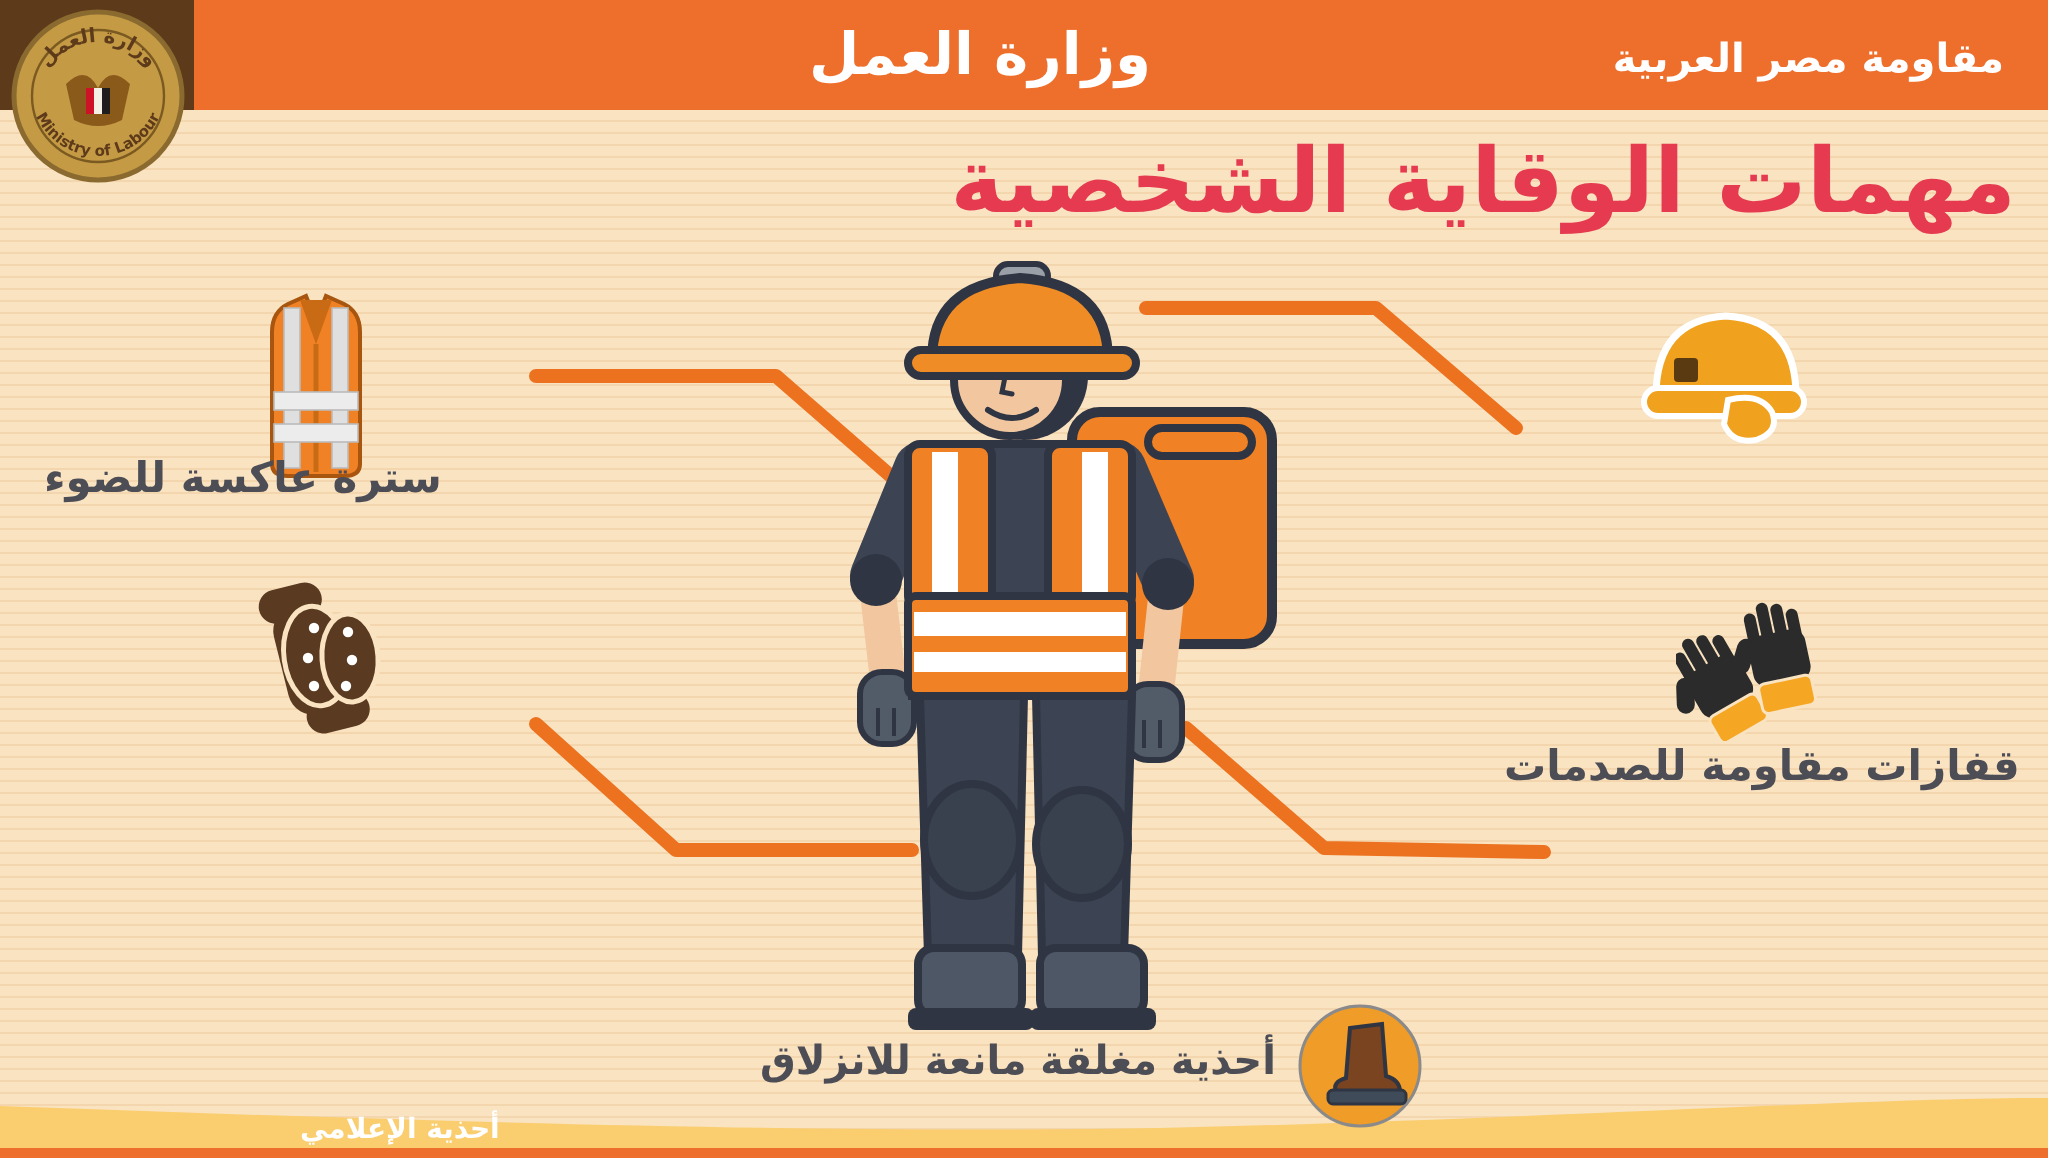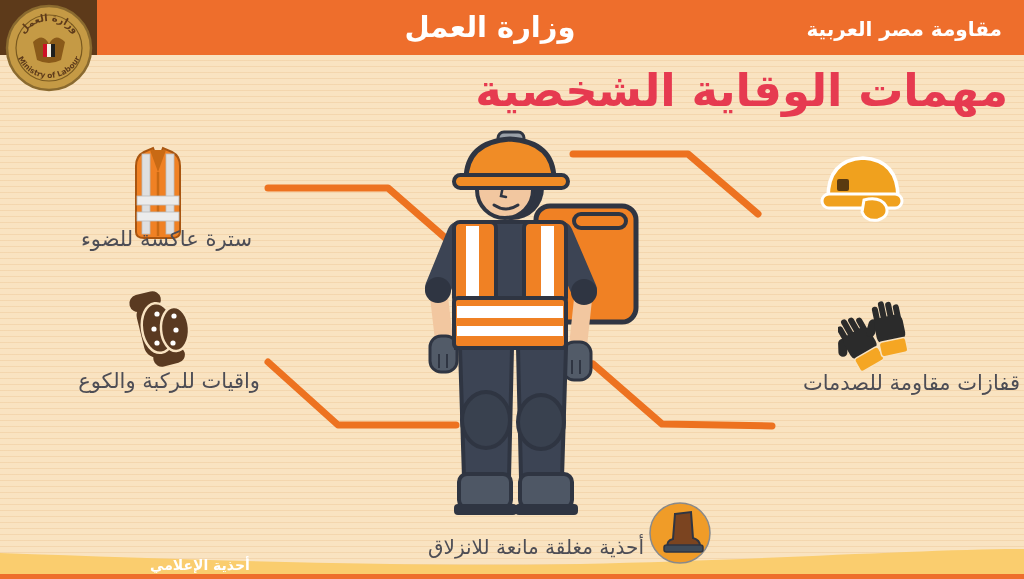--- a/index.html
+++ b/index.html
@@ -15,26 +15,26 @@
   .logo-wrap { position:absolute; top:4px; left:5px; width:88px; height:88px; z-index:40; }
   .hdr-center { position:absolute; top:10px; left:0; width:1024px; text-align:center; transform:translateX(-22px);
     color:#FFFFFF; font-size:29px; font-weight:bold; z-index:32; }
   .hdr-right { position:absolute; top:17px; right:22px; color:#FFFFFF; font-size:20px; font-weight:bold; z-index:32; }
   
   .main-title { position:absolute; top:64px; right:16px; color:#E63A50; font-size:45px; font-weight:bold; z-index:20; }
   
   .overlay { position:absolute; top:0; left:0; z-index:5; pointer-events:none; }
   
   .item-icon { position:absolute; z-index:10; }
-  .item-label { position:absolute; color:#4D4D55; font-size:21px; font-weight:normal; text-align:right; z-index:10; }
+  .item-label { position:absolute; color:#4D4D55; font-size:21px; font-weight:bold; text-align:left; z-index:10; }
   .label-vest   { left:22px;  top:227px; width:230px; }
   .label-knee   { left:16px;  top:369px; width:244px; }
   .label-helmet { left:740px; top:229px; width:282px; font-size:20px; }
   .label-gloves { left:752px; top:371px; width:268px; }
-  .label-boots  { left:380px; top:518px; width:264px; font-size:20px;margin-top:17px; }
+  .label-boots  { left:380px; top:518px; width:264px; font-size:20px; }
   
   .worker { position:absolute; left:408px; top:128px; z-index:8; }
   
   .wave { position:absolute; left:0; bottom:0; z-index:25; }
   .footer-strip { position:absolute; left:0; bottom:0; width:1024px; height:5px; background:#EE6E2C; z-index:27; }
   .footer-text { position:absolute; left:150px; bottom:6px; color:#FFFFFF; font-size:14px; font-weight:bold; z-index:28; }
 </style>
 </head>
 <body>
 
@@ -174,21 +174,20 @@
       <g fill="#FFFFFF">
         <circle cx="31" cy="26" r="2.6"></circle>
           <circle cx="28" cy="41" r="2.6"></circle>
           <circle cx="31" cy="55" r="2.6"></circle>
         <circle cx="48" cy="28" r="2.6"></circle>
           <circle cx="50" cy="42" r="2.6"></circle>
           <circle cx="47" cy="55" r="2.6"></circle>
       </g>
     </svg>
   </div>
-  <div class="item-label label-knee" dir="rtl">واقيات للركبة والكوع</div>
 
   <div class="item-icon" style="left:818px; top:150px;">
     <svg width="90" height="80" viewBox="0 0 90 80">
       <path d="M10,48 Q10,10 45,8 Q80,10 80,48 Z" fill="#F0A11E" stroke="#FFFFFF" stroke-width="3.5"></path>
       <rect x="4" y="44" width="80" height="14" rx="7" fill="#F0A11E" stroke="#FFFFFF" stroke-width="3"></rect>
       <rect x="19" y="29" width="12" height="12" rx="2" fill="#5A3A10"></rect>
       <path d="M46,50 Q62,46 68,56 Q72,66 60,70 Q48,72 44,62 Z" fill="#F0A11E" stroke="#FFFFFF" stroke-width="3"></path>
     </svg>
   </div>
 

